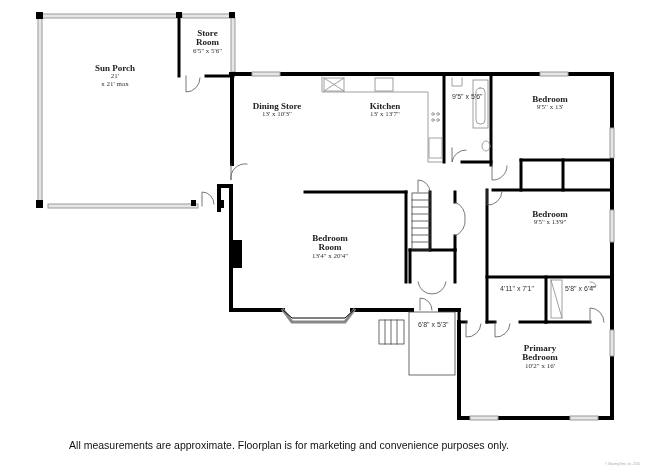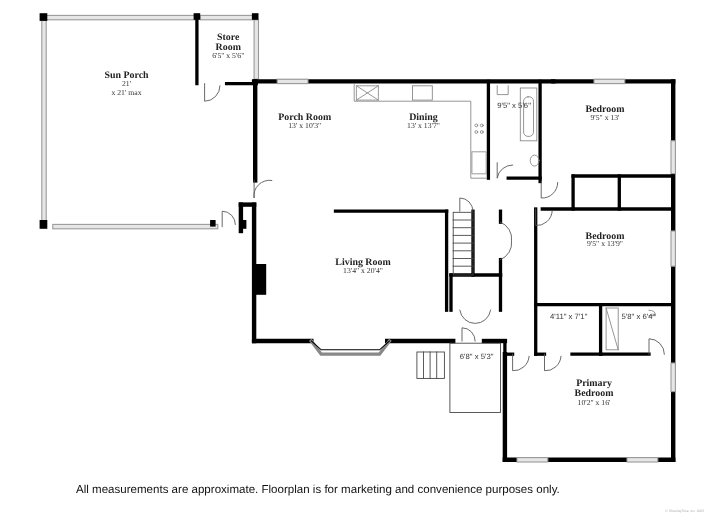--- a/index.html
+++ b/index.html
@@ -156,37 +156,37 @@
 <div class="lbl" style="left:85px; top:64px; width:60px;">
   <span class="name">Sun Porch</span>
   <span class="dim">21'</span>
   <span class="dim">x 21' max</span>
 </div>
 <div class="lbl" style="left:185px; top:29px; width:45px;">
   <span class="name">Store Room</span>
   <span class="dim">6'5" x 5'6"</span>
 </div>
 <div class="lbl" style="left:252px; top:102px; width:50px;">
-  <span class="name">Porch Room</span>
+  <span class="name">Dining Store</span>
   <span class="dim">13' x 10'3"</span>
 </div>
 <div class="lbl" style="left:355px; top:102px; width:60px;">
-  <span class="name">Dining</span>
+  <span class="name">Kitchen</span>
   <span class="dim">13' x 13'7"</span>
 </div>
 <div class="lbl" style="left:520px; top:95px; width:60px;">
   <span class="name">Bedroom</span>
   <span class="dim">9'5" x 13'</span>
 </div>
 <div class="lbl" style="left:520px; top:210px; width:60px;">
   <span class="name">Bedroom</span>
   <span class="dim">9'5" x 13'9"</span>
 </div>
 <div class="lbl" style="left:300px; top:234px; width:60px;">
-  <span class="name">Living Room</span>
+  <span class="name">Bedroom Room</span>
   <span class="dim">13'4" x 20'4"</span>
 </div>
 <div class="lbl" style="left:510px; top:344px; width:60px;">
   <span class="name">Primary Bedroom</span>
   <span class="dim">10'2" x 16'</span>
 </div>
 
 <span class="small-dim" style="left:452px; top:93px;">9'5" x 5'6"</span>
 <span class="small-dim" style="left:500px; top:285px;">4'11" x 7'1"</span>
 <span class="small-dim" style="left:565px; top:285px;">5'8" x 6'4"</span>

